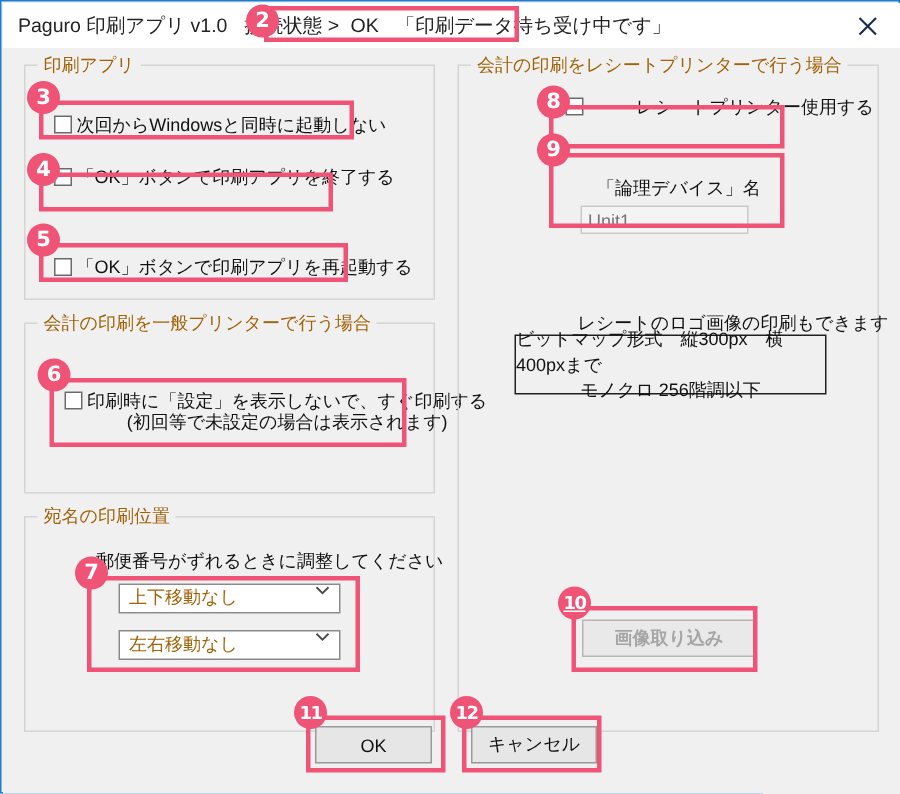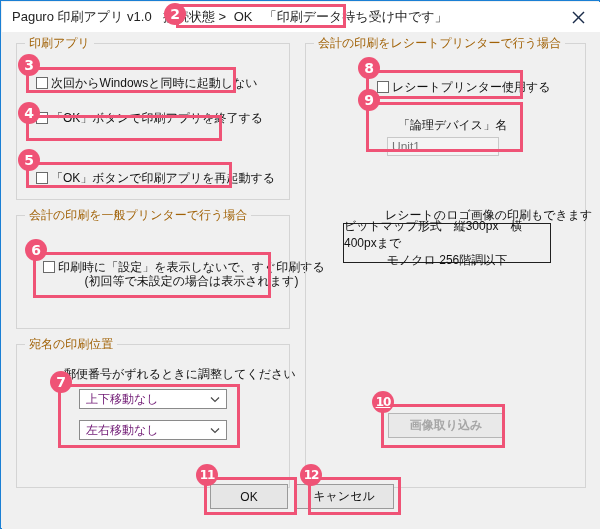--- a/index.html
+++ b/index.html
@@ -71,22 +71,22 @@
     position:absolute;box-sizing:border-box;
     border:1px solid #c8c8c8;background:#f4f4f4;
     font-size:12px;color:#a16207;
     padding:2px 4px;
     font-family:"Liberation Sans","DejaVu Sans",sans-serif;
   }
   
   .combo{
     position:absolute;box-sizing:border-box;
     border:1px solid #8a8a8a;background:#ffffff;
-    font-size:12px;color:#701a75;
-    display:flex;align-items:center;
+    font-size:12px;color:#a16207;
+    display:flex;align-items:flex-start;
   }
   .combo .cval{flex:1;padding-left:6px;white-space:nowrap;}
   .combo .carrow{
     width:22px;display:flex;align-items:center;justify-content:center;
     color:#4a4a4a;font-size:10px;
   }
   
   .infobox{
     position:absolute;box-sizing:border-box;
     border:1px solid #202020;background:#f0f0f0;
@@ -197,21 +197,21 @@
         <svg width="10" height="7" viewBox="0 0 10 7">
             <polyline points="1,1.5 5,5.5 9,1.5" fill="none" stroke="#4a4a4a" stroke-width="1.2"></polyline>
           </svg>
       </span>
     </div>
 
     <div class="group" style="left:303px;top:11px;width:281px;height:445px;">
       <div class="group-title">会計の印刷をレシートプリンターで行う場合</div>
     </div>
 
-    <div class="chk-row" style="left:375px;top:48px;">
+    <div class="chk-row" style="left:375px;top:32px;gap:32px;">
       <span class="chk-box"></span>
       <span class="chk-label">レシートプリンター使用する</span>
     </div>
 
     <div class="lbl" style="left:396px;top:85px;">「論理デバイス」名</div>
 
     <input class="txtbox" style="left: 385px; top: 105px; width: 112px; height: 19px;" placeholder="Unit1">
 
     <div class="lbl" style="left:383px;top:175px;">レシートのロゴ画像の印刷もできます</div>
 
@@ -221,21 +221,21 @@
     </div>
 
     <div class="btn disabled" style="left:386px;top:381px;width:116px;height:25px;">
       <span>画像取り込み</span>
     </div>
 
     <div class="btn" style="left:208px;top:452px;width:78px;height:25px;">
       <span>OK</span>
     </div>
 
-    <div class="btn" style="left:292px;top:452px;width:100px;height:25px;text-align:center;">
+    <div class="btn" style="left:312px;top:452px;width:84px;height:25px;text-align:center;">
       <span>キャンセル</span>
     </div>
 
   </div>
 
   <div class="anno-box" style="left:175px;top:3px;width:170px;height:24px;"></div>
   <div class="badge" style="left:163px;top:2px;">2</div>
 
   <div class="anno-box" style="left:25px;top:66px;width:210px;height:26px;"></div>
   <div class="badge" style="left:17px;top:53px;">3</div>

